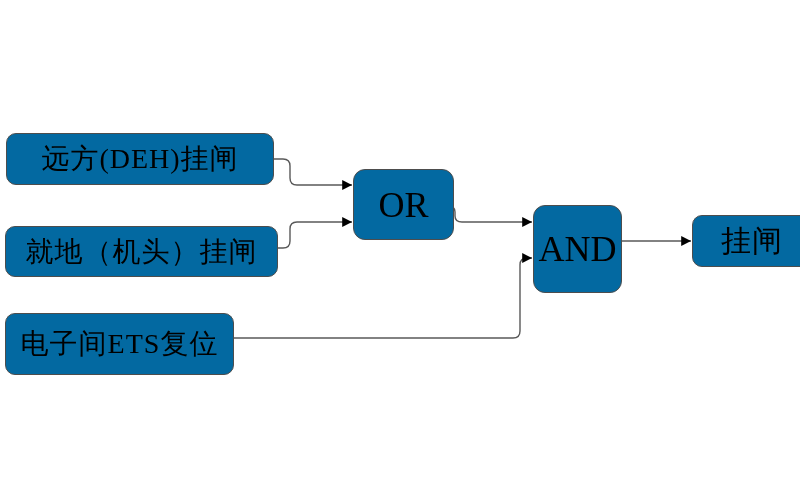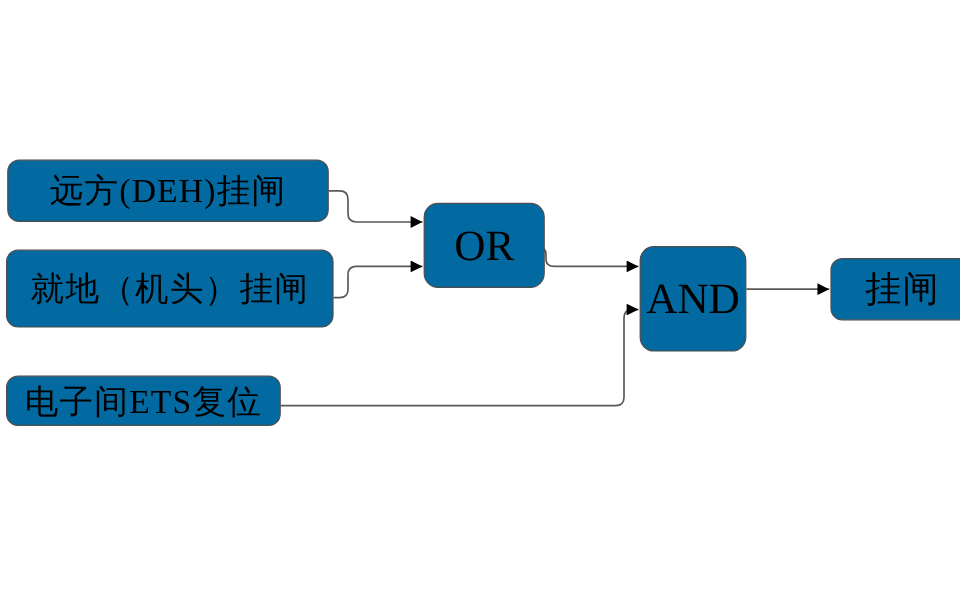--- a/index.html
+++ b/index.html
@@ -41,22 +41,22 @@
   }
   .node-cjk {
     font-size: 28px;
     letter-spacing: 1px;
   }
   .node-gate {
     font-size: 36px;
     border-radius: 12px;
   }
   .node-remote { left: 6px;   top: 133px; width: 268px; height: 52px; }
-  .node-local  { left: 5px;   top: 208px; width: 273px; height: 65px; }
-  .node-ets    { left: 5px;   top: 313px; width: 229px; height: 42px; align-items: flex-end; }
+  .node-local  { left: 5px;   top: 226px; width: 273px; height: 51px; }
+  .node-ets    { left: 5px;   top: 313px; width: 229px; height: 62px; }
   .node-or     { left: 353px; top: 169px; width: 101px;  height: 71px; }
   .node-and    { left: 533px; top: 205px; width: 89px;  height: 88px; }
   .node-out    { left: 692px; top: 215px; width: 120px; height: 52px; font-size: 30px; }
 </style>
 </head>
 <body>
 
 <div class="canvas">
 
   <svg class="wires" viewBox="0 0 800 500" xmlns="http://www.w3.org/2000/svg">

